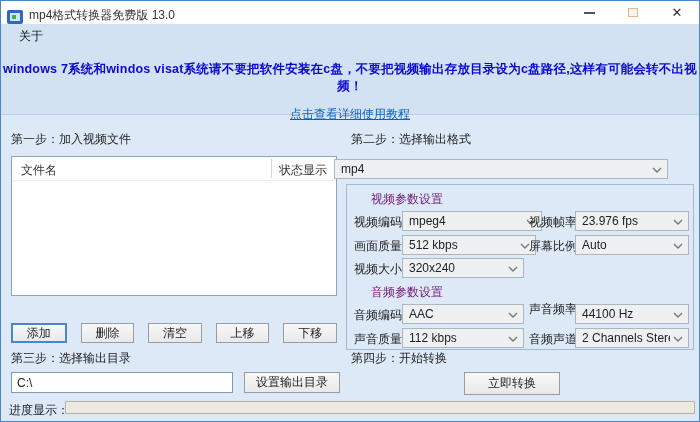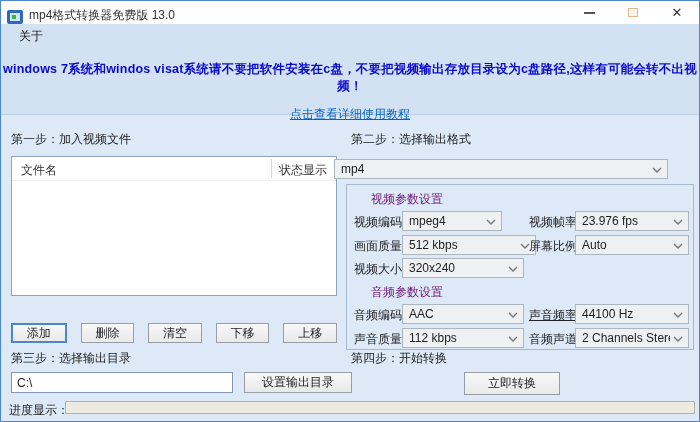--- a/index.html
+++ b/index.html
@@ -37,21 +37,21 @@
   
   .btn {
     background:linear-gradient(#f8f8f8,#e9e9e9); border:1px solid #979ea5; color:#222;
     font-family:inherit; font-size:12px; cursor:pointer; display:flex; align-items:center; justify-content:center;
   }
   .file-buttons { position:absolute; left:10px; top:322px; width:326px; height:20px; display:flex; gap:14px; }
   .fbtn { flex:1; }
   .fbtn.focused { border:2px solid #4a86c8; }
   
   .dir-input { position:absolute; left:10px; top:371px; width:222px; height:21px; border:1px solid #8099b0; background:#fff; font-family:inherit; font-size:12px; padding:2px 5px; color:#222; }
-  .set-dir-btn { position:absolute; left:243px; top:371px; width:108px; height:21px; }
+  .set-dir-btn { position:absolute; left:243px; top:371px; width:96px; height:21px; }
   
   .dropdown { position:absolute; height:20px; background:#eef0f1; border:1px solid #aab6c0; display:flex; align-items:center; padding:0 18px 0 6px; cursor:default; }
   .dd-text { white-space:nowrap; overflow:hidden; }
   .chevron { position:absolute; right:5px; top:7px; }
   
   .params-panel { position:absolute; left:345px; top:183px; width:348px; height:166px; border:1px solid #a5b8cd; }
   .group-title { position:absolute; left:16px; color:#701a75;margin-left:8px; }
   .plabel { position:absolute; color:#222; }
   
   .convert-btn { position:absolute; left:463px; top:371px; width:96px; height:23px; }
@@ -100,39 +100,39 @@
       <span class="col-h1">文件名</span>
       <span class="header-divider"></span>
       <span class="col-h2">状态显示</span>
     </div>
   </div>
 
   <div class="file-buttons">
     <button class="btn fbtn focused">添加</button>
     <button class="btn fbtn">删除</button>
     <button class="btn fbtn">清空</button>
+    <button class="btn fbtn">上移</button>
     <button class="btn fbtn">下移</button>
-    <button class="btn fbtn">上移</button>
   </div>
 
   <input class="dir-input" value="C:\" style="">
   <button class="btn set-dir-btn">设置输出目录</button>
 
   <div class="dropdown" style="left:333px; top:158px; width:334px;">
     <span class="dd-text">mp4</span>
     <svg class="chevron" width="10" height="6" viewBox="0 0 10 6">
         <polyline points="1,1 5,5 9,1" fill="none" stroke="#777" stroke-width="1.4"></polyline>
       </svg>
   </div>
 
   <div class="params-panel">
     <div class="group-title" style="top:6px;">视频参数设置</div>
 
     <span class="plabel" style="left:7px; top:29px;">视频编码</span>
-    <div class="dropdown" style="left:55px; top:26px; width:100px;">
+    <div class="dropdown" style="left:55px; top:26px; width:140px;">
       <span class="dd-text">mpeg4</span>
       <svg class="chevron" width="10" height="6" viewBox="0 0 10 6">
           <polyline points="1,1 5,5 9,1" fill="none" stroke="#777" stroke-width="1.4"></polyline>
         </svg>
     </div>
     <span class="plabel" style="left:182px; top:29px;">视频帧率</span>
     <div class="dropdown" style="left:228px; top:26px; width:114px;">
       <span class="dd-text">23.976 fps</span>
       <svg class="chevron" width="10" height="6" viewBox="0 0 10 6">
           <polyline points="1,1 5,5 9,1" fill="none" stroke="#777" stroke-width="1.4"></polyline>
@@ -164,21 +164,21 @@
 
     <div class="group-title" style="top:99px;">音频参数设置</div>
 
     <span class="plabel" style="left:7px; top:122px;">音频编码</span>
     <div class="dropdown" style="left:55px; top:119px; width:122px;">
       <span class="dd-text">AAC</span>
       <svg class="chevron" width="10" height="6" viewBox="0 0 10 6">
           <polyline points="1,1 5,5 9,1" fill="none" stroke="#777" stroke-width="1.4"></polyline>
         </svg>
     </div>
-    <span class="plabel" style="left:182px; top:122px;text-decoration:underline;">声音频率</span>
+    <span class="plabel" style="left:182px; top:116px;">声音频率</span>
     <div class="dropdown" style="left:228px; top:119px; width:114px;">
       <span class="dd-text">44100 Hz</span>
       <svg class="chevron" width="10" height="6" viewBox="0 0 10 6">
           <polyline points="1,1 5,5 9,1" fill="none" stroke="#777" stroke-width="1.4"></polyline>
         </svg>
     </div>
 
     <span class="plabel" style="left:7px; top:146px;">声音质量</span>
     <div class="dropdown" style="left:55px; top:143px; width:122px;">
       <span class="dd-text">112 kbps</span>

